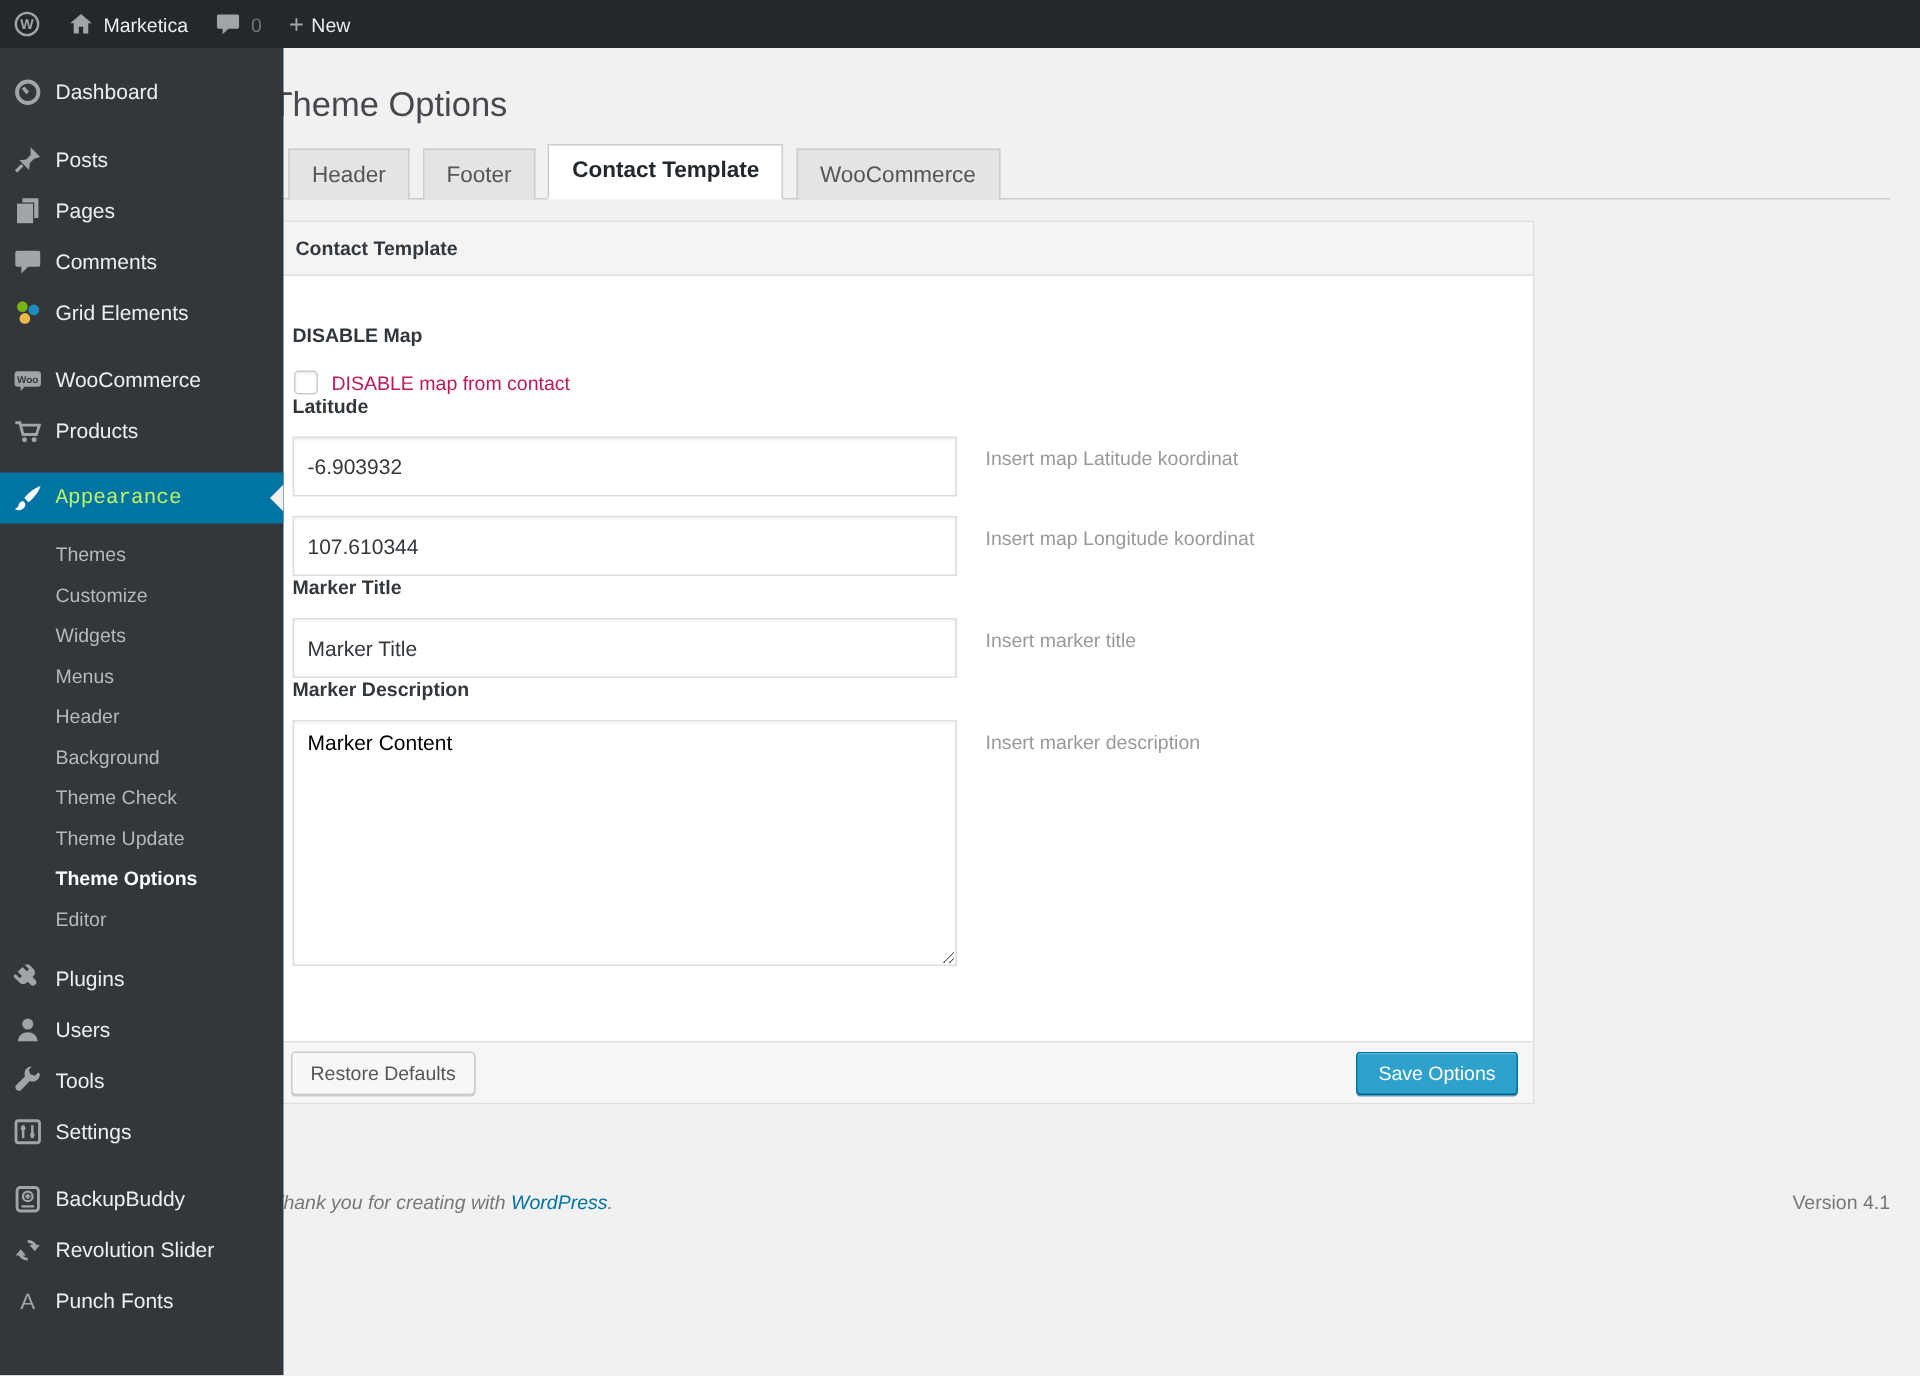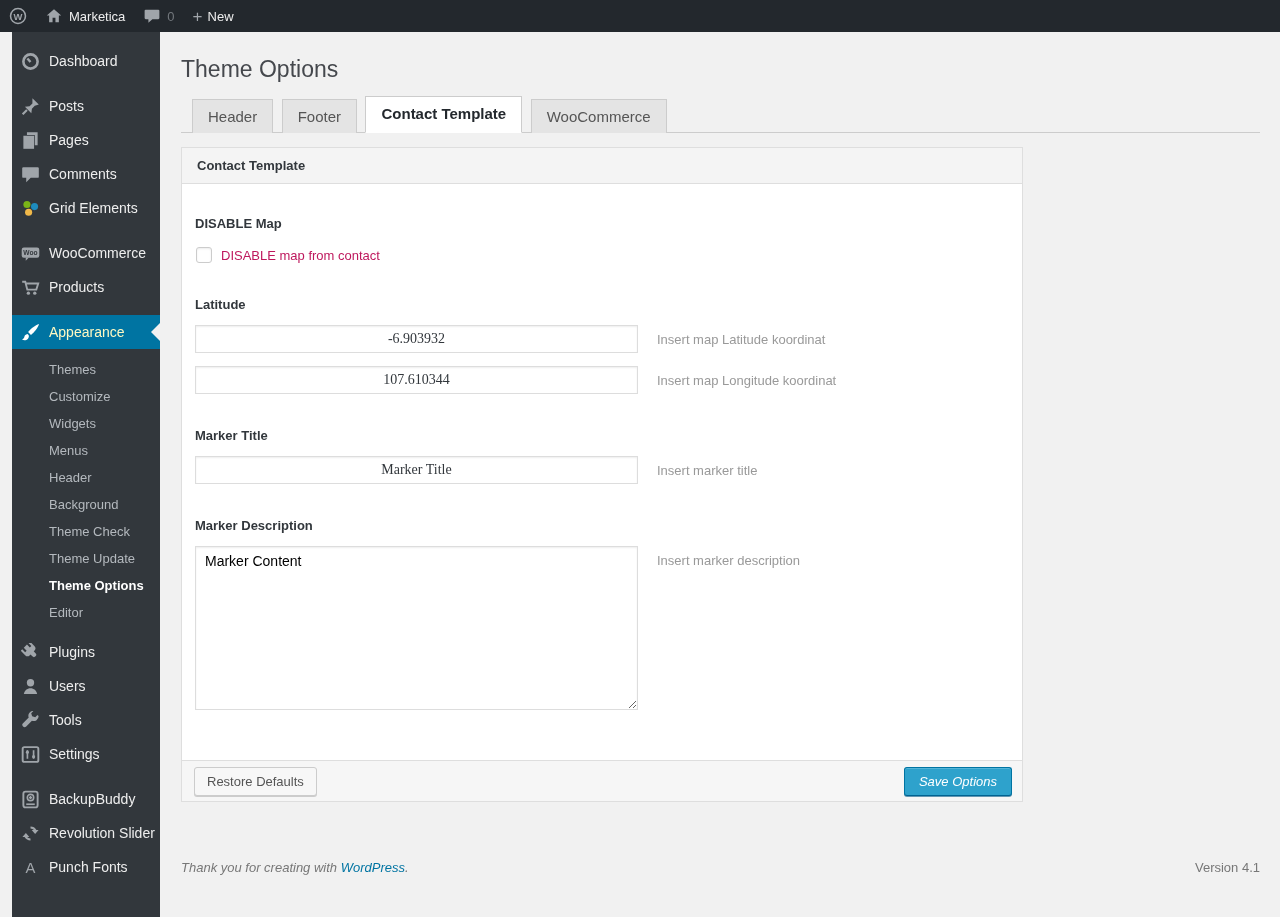--- a/index.html
+++ b/index.html
@@ -24,64 +24,64 @@
   .ab-item{display:flex;align-items:center;gap:6px;padding:0 9px;height:32px;cursor:pointer;}
   .ab-icon{width:18px;height:18px;color:var(--icon-color);display:inline-flex;}
   .ab-icon svg{width:100%;height:100%;}
   .ab-count{color:#72777c;}
   .ab-plus{font-size:17px;color:var(--icon-color);line-height:1;margin-right:-1px;}
   .ab-right{margin-left:auto;display:flex;align-items:center;gap:8px;padding-right:8px;}
   .avatar{width:24px;height:24px;overflow:hidden;display:inline-flex;}
   .avatar svg{width:100%;height:100%;}
 
   
-  .sidebar{position:absolute;top:32px;left:12px;bottom:0;width:148px;background:var(--menu-bg);
+  .sidebar{position:absolute;top:32px;left:0;bottom:0;width:189px;background:var(--menu-bg);
     padding-top:12px;font-size:14px;overflow:hidden;}
   .menu-item{display:flex;align-items:center;height:34px;padding-left:9px;color:var(--menu-text);cursor:pointer;position:relative;}
   .menu-item .mi-icon{width:19px;height:19px;margin-right:9px;color:var(--icon-color);display:inline-flex;flex:none;}
   .menu-item .mi-icon svg{width:100%;height:100%;}
   .menu-gap{height:11px;}
-  .menu-item.current{background:var(--accent);color:#fef9c3;}
+  .menu-item.current{background:var(--accent);color:#bef264;font-family:Liberation Mono, monospace;}
   .menu-item.current .mi-icon{color:#fff;}
   .menu-arrow{position:absolute;right:0;top:50%;margin-top:-9px;width:0;height:0;
     border:9px solid transparent;border-right-color:var(--page-bg);border-left-width:0;}
   .submenu{padding:7px 0 9px 0;}
   .submenu-item{display:block;padding:6px 0 6px 37px;font-size:13px;color:var(--submenu-text);cursor:pointer;line-height:15px;}
   .submenu-item.current{color:#fff;font-weight:bold;}
 
   
   .content{margin-left:160px;padding-top:32px;}
   .page-title{font-size:23px;font-weight:400;color:#45484d;margin:23px 20px 0 21px;line-height:29px;}
   .tabs{margin:12px 20px 0 21px;border-bottom:1px solid #ccc;padding-left:11px;white-space:nowrap;}
   .tab{display:inline-block;padding:8px 15px;background:#e4e4e4;border:1px solid #ccc;border-bottom:none;
     font-size:15px;color:#555;margin:0 4px -1px 0;cursor:pointer;vertical-align:bottom;position:relative;}
   .tab.active{background:#fff;color:#23282d;font-weight:bold;padding-bottom:10px;border-bottom:1px solid #fff;}
 
   .panel{margin:14px 20px 0 21px;width:842px;background:#fff;border:1px solid #dedede;}
   .panel-header{background:#f4f4f4;border-bottom:1px solid #dedede;padding:10px 15px;
     font-size:13px;font-weight:bold;color:#32373c;}
   .panel-body{padding:18px 14px 50px 13px;background:#fff;}
-  .field-label{font-size:13px;font-weight:bold;color:#32373c;margin-top:34px;}
+  .field-label{font-size:13px;font-weight:bold;color:#32373c;}
   .field-label.first{margin-top:14px;}
   .check-row{display:flex;align-items:center;margin-top:16px;}
   input[type=checkbox]{-webkit-appearance:none;appearance:none;width:16px;height:16px;border:1px solid #ccc;
     border-radius:3px;background:#fff;box-shadow:inset 0 1px 2px rgba(0,0,0,.08);margin:0 9px 0 1px;cursor:pointer;}
   .check-label{font-size:13px;color:#be185d;}
   .input-row{display:flex;align-items:flex-start;margin-top:13px;}
-  .text-input{width:443px;height:28px;border:1px solid #ddd;box-shadow:inset 0 1px 2px rgba(0,0,0,.07);
-    padding:3px 9px;font-size:14px;color:#32373c;font-family:Liberation Serif, serif;background:#fff;outline:none;text-align:center;}
+  .text-input{width:443px;height:40px;border:1px solid #ddd;box-shadow:inset 0 1px 2px rgba(0,0,0,.07);
+    padding:3px 9px;font-size:14px;color:#32373c;font-family:Liberation Sans, sans-serif;background:#fff;outline:none;}
   .hint{margin-left:19px;font-size:13px;color:#999;padding-top:7px;}
   textarea.text-area{width:443px;height:164px;border:1px solid #ddd;box-shadow:inset 0 1px 2px rgba(0,0,0,.07);
     padding:6px 9px;font-size:14px;color:#000000;font-family:"Liberation Sans",sans-serif;resize:both;outline:none;}
   .panel-footer{background:#f6f6f6;border-top:1px solid #dedede;padding:6px 10px 6px 12px;height:41px;
     display:flex;align-items:center;justify-content:space-between;}
   .btn{font-size:13px;border-radius:3px;padding:5px 12px;cursor:pointer;line-height:17px;font-family:"Liberation Sans",sans-serif;}
   .btn-secondary{background:#f7f7f7;border:1px solid #ccc;color:#555;box-shadow:0 1px 0 #ccc;}
   .btn-primary{background:var(--primary-btn);border:1px solid var(--accent);border-bottom-color:#006291;color:#fff;
-    box-shadow:inset 0 1px 0 rgba(120,200,230,.5),0 1px 0 rgba(0,86,132,.6);padding:5px 14px;font-style:italic;}
+    box-shadow:inset 0 1px 0 rgba(120,200,230,.5),0 1px 0 rgba(0,86,132,.6);padding:5px 14px;}
 
   .page-footer{margin:58px 20px 0 21px;display:flex;justify-content:space-between;align-items:baseline;
     font-size:13px;color:#777;}
   .thanks{font-style:italic;color:#777;}
   .thanks a{color:var(--link);text-decoration:none;font-style:italic;cursor:pointer;}
   .version{color:#777;}
 </style>
 </head>
 <body>
 

